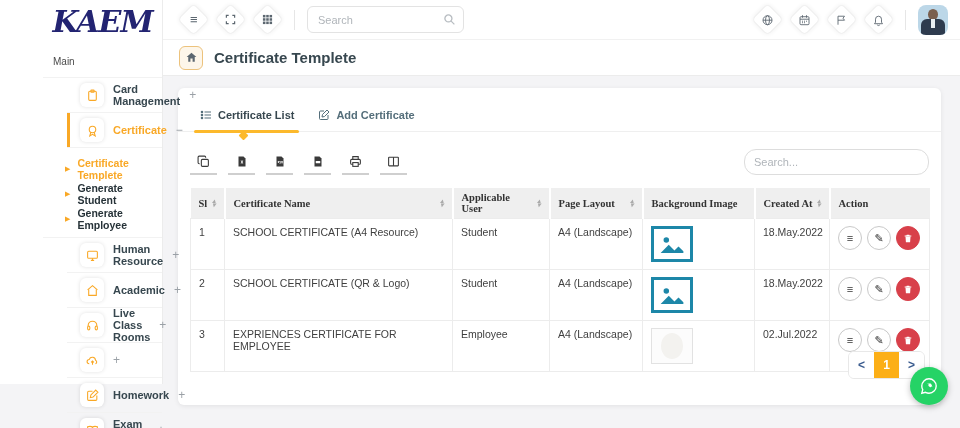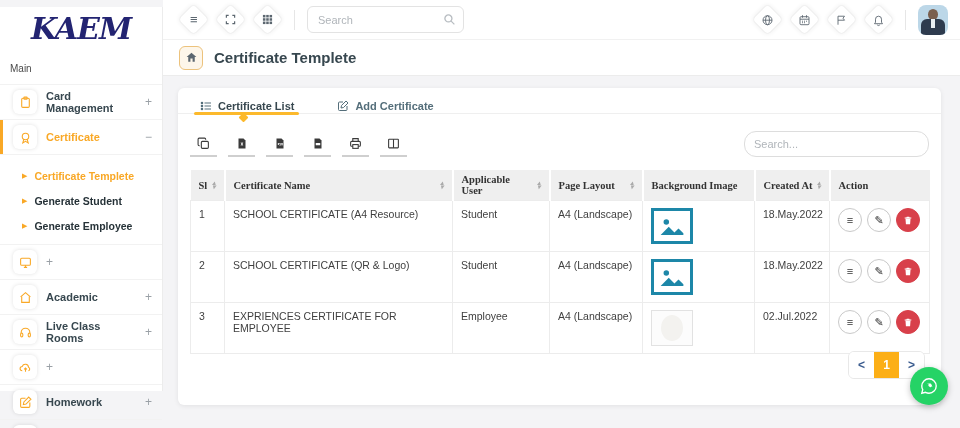--- a/index.html
+++ b/index.html
@@ -5,33 +5,33 @@
   * { box-sizing: border-box; margin: 0; padding: 0; }
   html,body { width:960px; height:428px; }
   body {
     position: relative; overflow: hidden;
     background: #f4f4f6;
     font-family: "Liberation Sans", sans-serif;
     color: #37474f;
   }
   
   .sidebar {
-    position:absolute; left:0; top:7px; width:163px; height:384px;
-    background:#fff; border-right:1px solid #ececec; z-index:3;
+    position:absolute; left:0; top:0; width:163px; height:384px;
+    background:#fff; border-right:1px solid #ececec; z-index:3;padding-left:43px;
   }
   .logo {
     text-align:center; padding-top:4px; height:48px;
     font-family:"DejaVu Serif", serif; font-style:italic; font-weight:bold;
     font-size:30px; color:#232472; letter-spacing:-1px;
   }
   .section-label { font-size:10px; font-weight:normal; color:#4a4a4a; padding:8px 0 10px 10px; }
   .menu { border-top:1px solid #f2f2f2; }
   .menu-item {
     display:flex; align-items:center; gap:9px; height:35px; padding:0 10px 0 13px;
-    border-bottom:1px solid #f2f2f2; cursor:pointer; position:relative;
+    border-bottom:1px solid #f2f2f2; cursor:pointer; position:relative;margin-left:24px;
   }
   .menu-item .icon-box {
     width:24px; height:24px; border-radius:6px; background:#fff;
     box-shadow:0 0 4px rgba(0,0,0,.12); display:flex; align-items:center; justify-content:center;
     flex:none;
   }
   .menu-item .m-label { flex:1; font-size:11px; font-weight:bold; color:#37474f; }
   .menu-item .m-toggle { font-size:12px; color:#9aa0a6; }
   .menu-item.active::before {
     content:""; position:absolute; left:0; top:0; bottom:0; width:3px; background:#f9a826;
@@ -84,21 +84,21 @@
   .home-btn {
     width:24px; height:24px; border:1px solid #ecc27c; background:#fdf6ea; border-radius:6px;
     display:flex; align-items:center; justify-content:center; cursor:pointer;
   }
   .page-title { font-size:15px; font-weight:bold; color:#37474f; }
   
   .card {
     position:absolute; left:178px; top:88px; width:763px; height:317px;
     background:#fff; border-radius:6px; box-shadow:0 1px 5px rgba(0,0,0,.08);
   }
-  .tabs { display:flex; gap:43px; padding:15px 0 4px 22px; height:26px; border-bottom:1px solid #efefef; position:relative; }
+  .tabs { display:flex; gap:24px; padding:15px 0 4px 22px; height:44px; border-bottom:1px solid #efefef; position:relative; }
   .tab { display:flex; align-items:center; gap:6px; font-size:11px; font-weight:bold; color:#546e7a; cursor:pointer; }
   .tab.active { color:#37474f; }
   .tab-underline { position:absolute; left:16px; bottom:-2px; width:105px; height:3px; background:#fcb92c; border-radius:2px; }
   .tab-underline::after {
     content:""; position:absolute; left:46px; top:2px; width:7px; height:7px;
     background:#fcb92c; transform:rotate(45deg); border-radius:1px;
   }
   
   .dt-toolbar { display:flex; align-items:center; padding:17px 12px 10px 12px; }
   .exp-btn {
@@ -193,20 +193,21 @@
       </div>
     </div>
 
     <div class="menu-item">
       <span class="icon-box">
         <svg width="13" height="13" viewBox="0 0 24 24" fill="none" stroke="#f9a826" stroke-width="2">
             <rect x="3" y="4" width="18" height="13" rx="2"></rect>
             <path d="M9 21h6M12 17v4"></path>
           </svg>
       </span>
+      <span class="m-label">Human Resource</span>
       <span class="m-toggle">+</span>
     </div>
 
     <div class="menu-item">
       <span class="icon-box">
         <svg width="13" height="13" viewBox="0 0 24 24" fill="none" stroke="#f9a826" stroke-width="2">
             <path d="M3 11l9-8 9 8"></path>
             <path d="M5 10v11h14V10"></path>
           </svg>
       </span>

